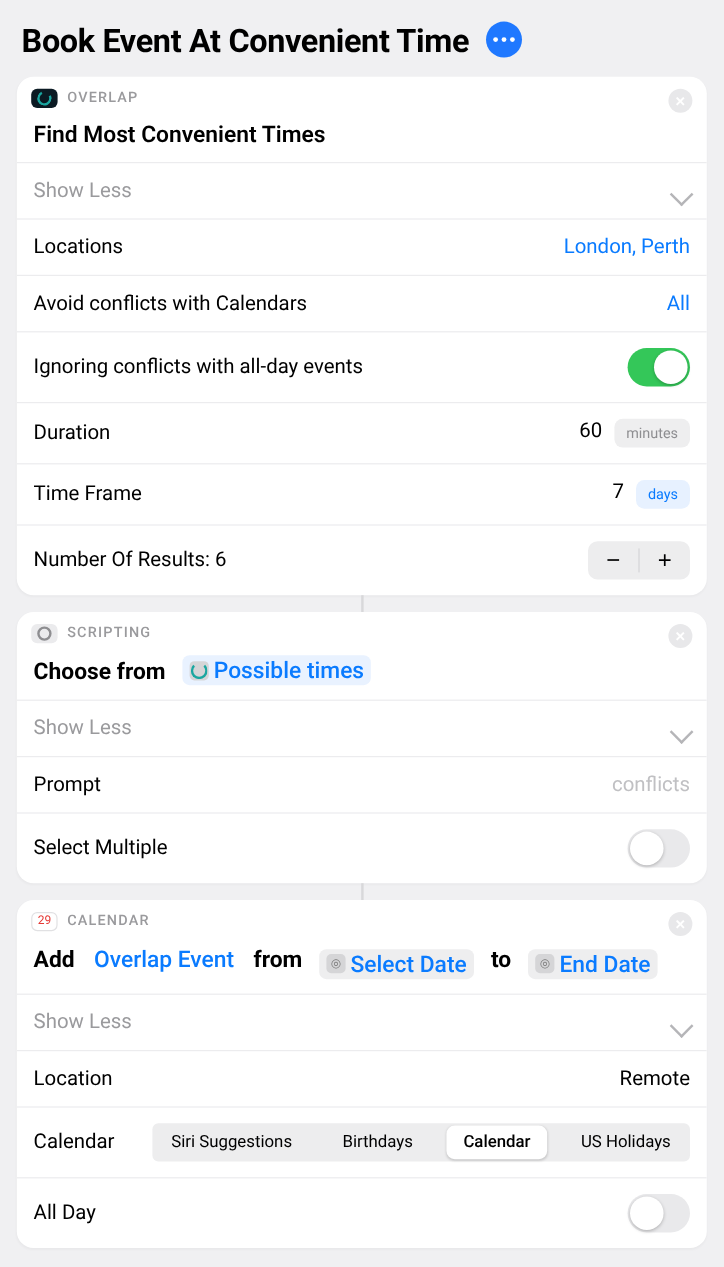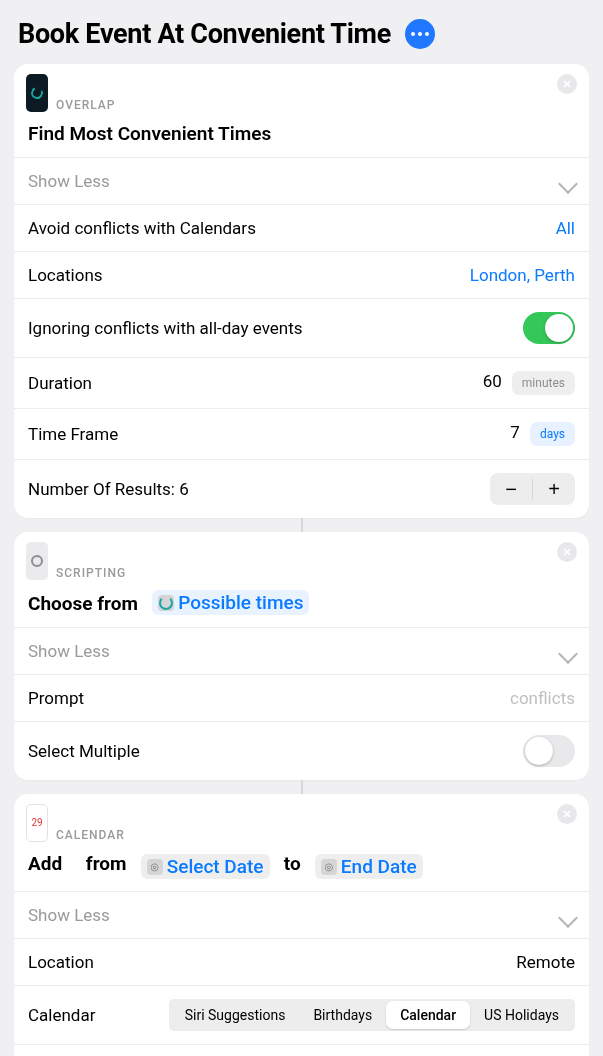--- a/index.html
+++ b/index.html
@@ -6,21 +6,20 @@
   body {
     font-family: -apple-system, BlinkMacSystemFont, "Segoe UI", Roboto, Helvetica, Arial, sans-serif;
     background: #f0f0f2;
     width: 603px;
     height: 1056px;
     overflow: hidden;
     color: #000;
   }
   .header {
     display: flex;
-    align-items: center;
     padding: 18px 18px 14px 18px;
     gap: 14px;
   }
   .title {
     font-size: 27px;
     font-weight: 700;
     letter-spacing: -0.3px;
   }
   .more-btn {
     width: 30px;
@@ -48,27 +47,27 @@
     overflow: hidden;
   }
   .connector {
     width: 2px;
     height: 14px;
     background: #d8d8da;
     margin: 0 auto;
   }
   .card-head {
     display: flex;
-    align-items: flex-end;
+    align-items: flex-start;
     gap: 8px;
     padding: 10px 12px 4px 12px;
     position: relative;
   }
   .app-icon {
-    width: 22px; height: 38px; border-radius: 5px;
+    width: 22px; height: 16px; border-radius: 5px;
     display:flex; align-items:center; justify-content:center;
     font-size: 11px; color:#fff;
   }
   .app-icon.overlap { background: #0b1a23; }
   .app-icon.scripting {
     background: #ebebed; color:#7a7a7d;
   }
   .app-icon.calendar {
     background: #fff; border:1px solid #e1e1e3; color:#e53935;
     font-size:10px; line-height:1;
@@ -167,21 +166,21 @@
   }
   .stepper button {
     width:42px; height:32px; border:none; background:transparent;
     font-size:20px; color:#000; cursor:pointer;
   }
   .stepper .div {
     width:1px; background:#d5d5d7; margin:6px 0;
   }
   .segmented {
     display:flex; background:#ededee; border-radius:5px; padding:2px;
-    gap:0;
+    gap:14px;
   }
   .segmented .seg {
     padding:6px 14px; font-size:14px; color:#000; border-radius:7px;
     cursor:pointer; white-space:nowrap;
   }
   .segmented .seg.active {
     background:#fff; box-shadow:0 1px 2px rgba(0,0,0,0.15);
     font-weight:500;
   }
   .token .overlap-ring {
@@ -212,26 +211,26 @@
         </div>
       <div class="app-name">OVERLAP</div>
       <div class="close-icon"></div>
     </div>
     <div class="card-title">Find Most Convenient Times</div>
     <div class="row expand">
       <span>Show Less</span>
       <span class="chev"></span>
     </div>
     <div class="row">
+      <span class="label">Locations</span>
+      <span class="value link">London, Perth</span>
+    </div>
+    <div class="row">
       <span class="label">Avoid conflicts with Calendars</span>
       <span class="value link">All</span>
-    </div>
-    <div class="row">
-      <span class="label">Locations</span>
-      <span class="value link">London, Perth</span>
     </div>
     <div class="row">
       <span class="label">Ignoring conflicts with all-day events</span>
       <div class="toggle on">
           <div class="knob"></div>
         </div>
     </div>
     <div class="row">
       <span class="label">Duration</span>
       <div class="val-unit">
@@ -296,20 +295,23 @@
 
   <div class="card">
     <div class="card-head">
       <div class="app-icon calendar">29</div>
       <div class="app-name">CALENDAR</div>
       <div class="close-icon"></div>
     </div>
     <div class="card-title">
       <span class="plain">Add</span>
       <span>&nbsp;</span>
+      <span class="token" style="background:transparent;padding:2px 2px">
+        <span>Overlap Event</span>
+      </span>
       <span>&nbsp;</span>
       <span class="from">from</span>
       <span>&nbsp;</span>
       <span class="token gray">
         <span class="t-icon">◎</span>
         <span>Select Date</span>
       </span>
       <span>&nbsp;</span>
       <span class="from">to</span>
       <span>&nbsp;</span>

